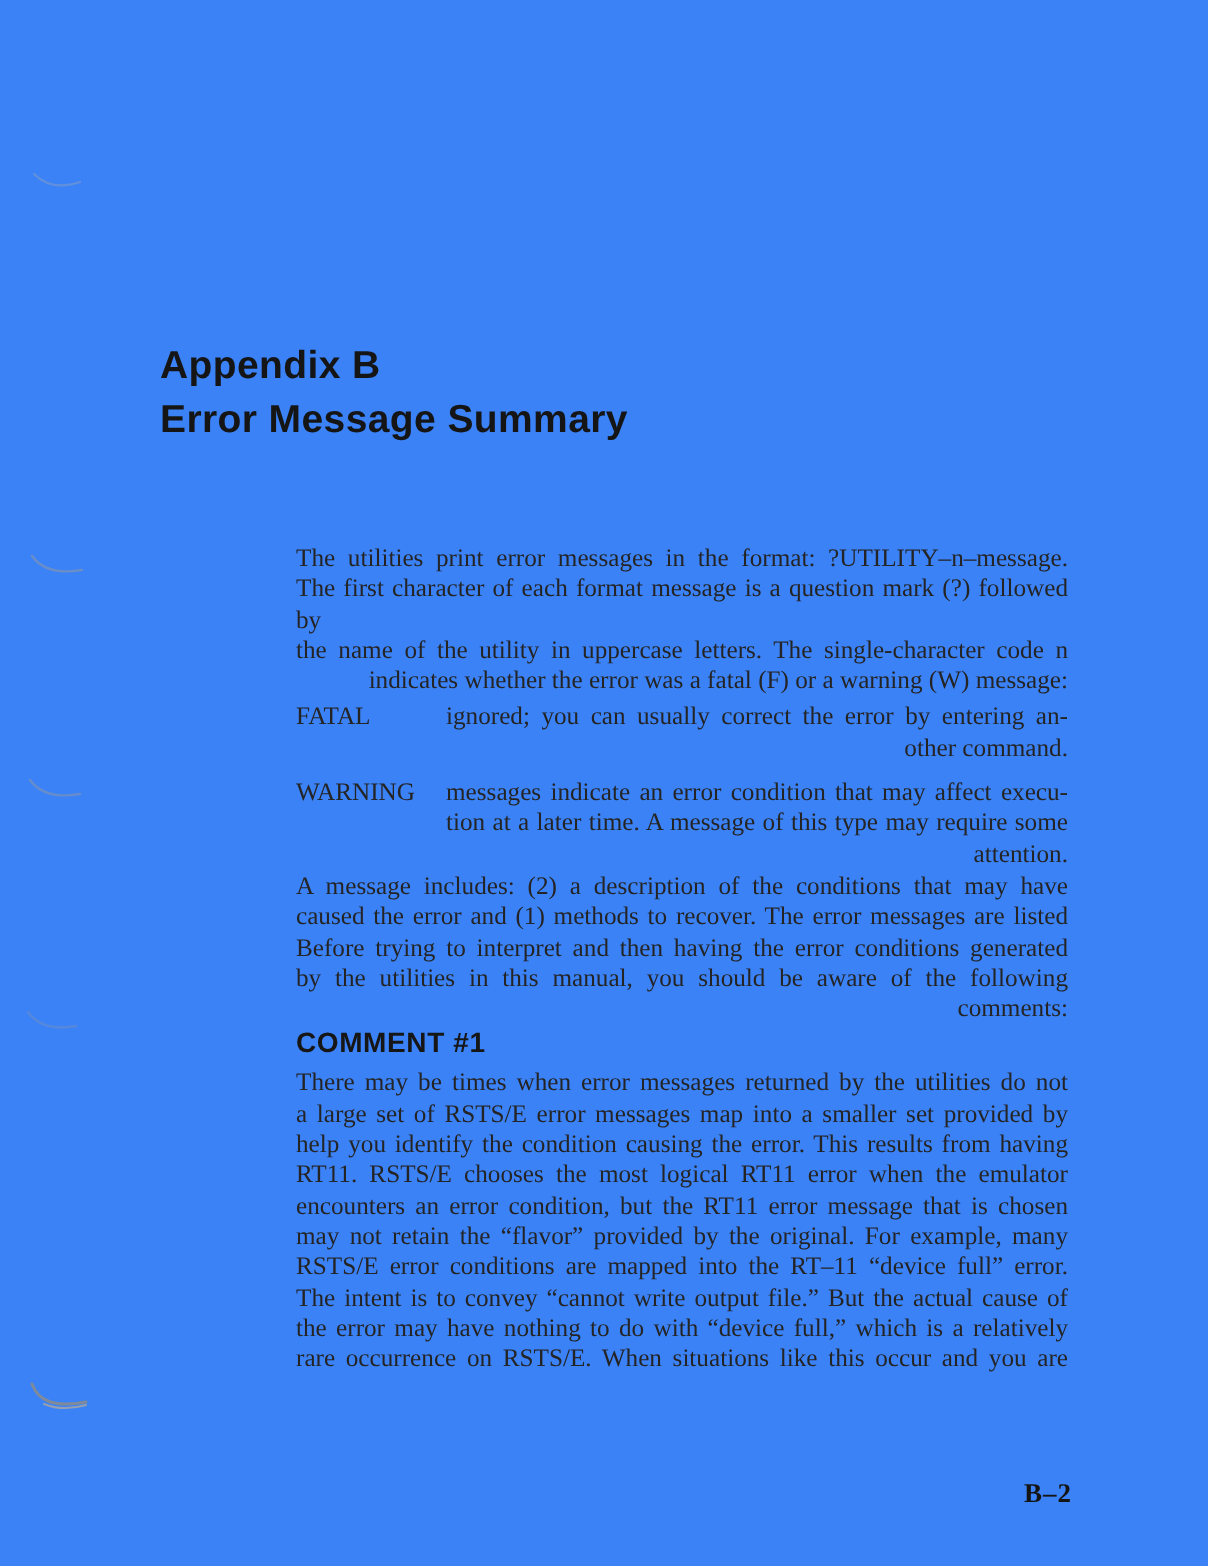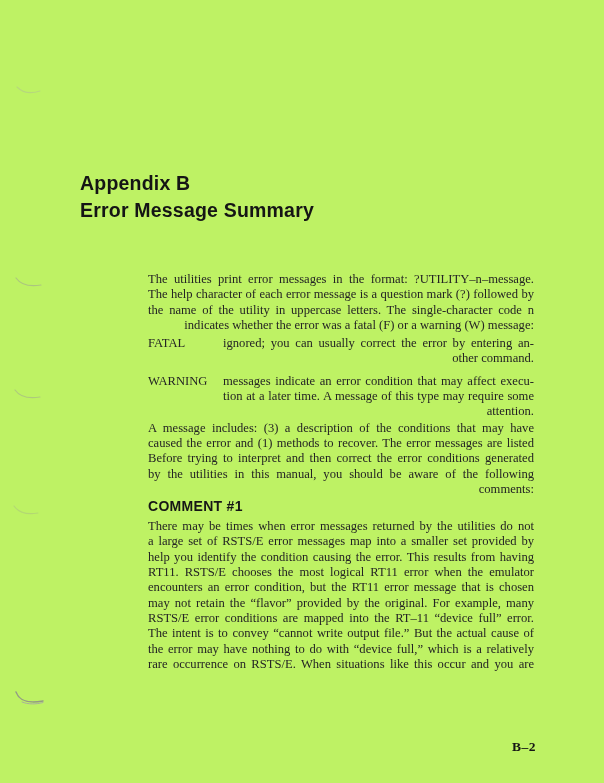--- a/index.html
+++ b/index.html
@@ -4,21 +4,21 @@
 <style>
   html, body {
     margin: 0;
     padding: 0;
     background: #ffffff;
   }
   .page {
     position: relative;
     width: 604px;
     height: 783px;
-    background: #bef264;
+    background: #3b82f6;
     overflow: hidden;
     font-family: "Liberation Serif", serif;
     color: #242424;
   }
 
   
   .scan-mark {
     position: absolute;
     pointer-events: none;
   }
@@ -109,21 +109,21 @@
 
   <header class="title-block">
     <h1>Appendix B</h1>
     <h1>Error Message Summary</h1>
   </header>
 
   <main class="body-col">
 
     <section class="blk-intro">
       <div class="ln j">The utilities print error messages in the format: ?UTILITY–n–message.</div>
-      <div class="ln j">The help character of each error message is a question mark (?) followed by</div>
+      <div class="ln j">The first character of each format message is a question mark (?) followed by</div>
       <div class="ln j">the name of the utility in uppercase letters. The single-character code n</div>
       <div class="ln">indicates whether the error was a fatal (F) or a warning (W) message:</div>
     </section>
 
     <section class="defrow fatal">
       <div class="term">FATAL</div>
       <div class="defbody">
         <div class="ln j">ignored; you can usually correct the error by entering an-</div>
         <div class="ln">other command.</div>
       </div>
@@ -132,26 +132,26 @@
     <section class="defrow warning">
       <div class="term">WARNING</div>
       <div class="defbody">
         <div class="ln j">messages indicate an error condition that may affect execu-</div>
         <div class="ln j">tion at a later time. A message of this type may require some</div>
         <div class="ln">attention.</div>
       </div>
     </section>
 
     <section class="blk-message">
-      <div class="ln j">A message includes: (3) a description of the conditions that may have</div>
+      <div class="ln j">A message includes: (2) a description of the conditions that may have</div>
       <div class="ln j">caused the error and (1) methods to recover. The error messages are listed</div>
     </section>
 
     <section class="blk-before">
-      <div class="ln j">Before trying to interpret and then correct the error conditions generated</div>
+      <div class="ln j">Before trying to interpret and then having the error conditions generated</div>
       <div class="ln j">by the utilities in this manual, you should be aware of the following</div>
       <div class="ln">comments:</div>
     </section>
 
     <h2 class="comment-heading">COMMENT #1</h2>
 
     <section class="blk-comment">
       <div class="ln j">There may be times when error messages returned by the utilities do not</div>
       <div class="ln j">a large set of RSTS/E error messages map into a smaller set provided by</div>
       <div class="ln j">help you identify the condition causing the error. This results from having</div>

